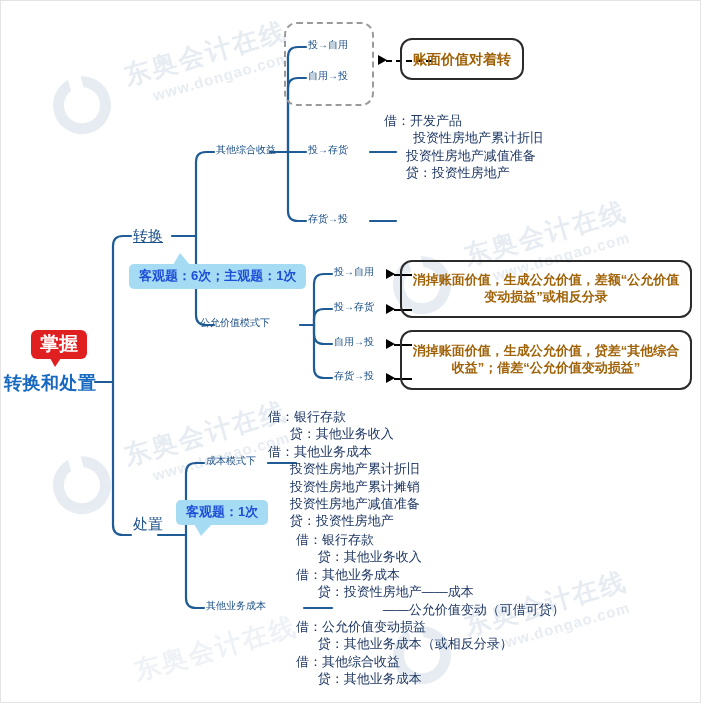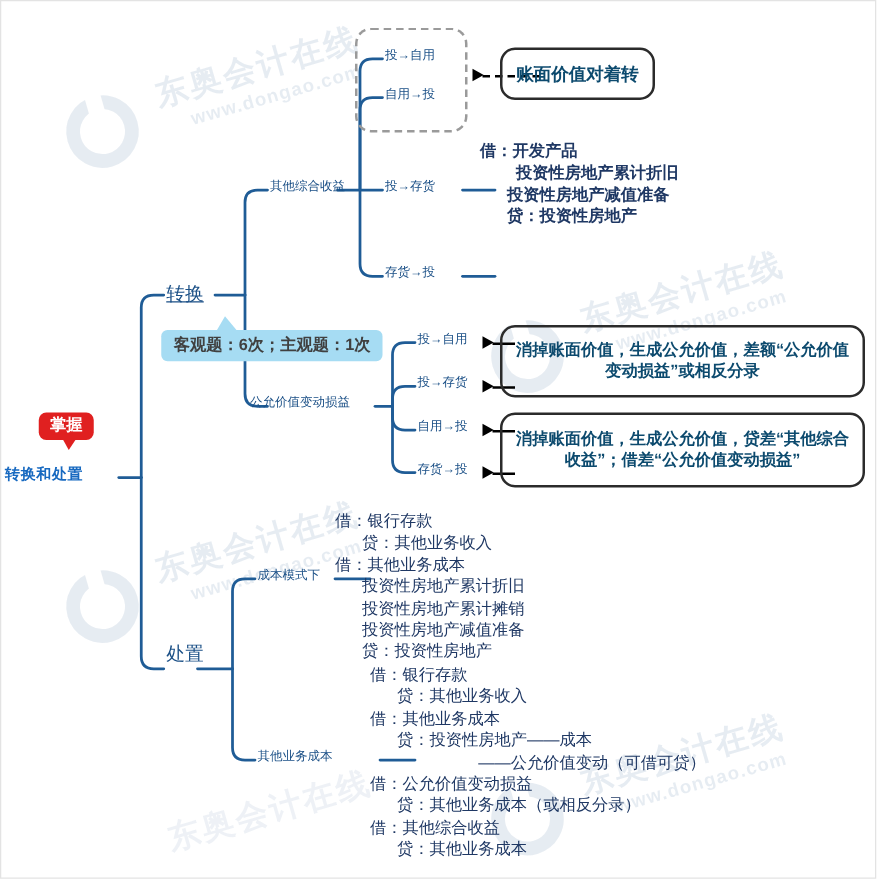--- a/index.html
+++ b/index.html
@@ -23,39 +23,39 @@
   .wm .wring:after{content:"";position:absolute;left:50%;top:-12px;width:13px;height:30px;background:#fff;transform:translateX(-50%) rotate(0deg);}
 
   
   svg.lines{position:absolute;left:0;top:0;width:702px;height:704px;pointer-events:none;}
 
   
   .node{position:absolute;color:#1a4f86;font-size:10px;white-space:nowrap;line-height:1.1;}
   .leafblock{position:absolute;color:#1f3864;font-size:13px;line-height:1.34;white-space:pre;}
 
   
-  .root-title{position:absolute;left:4px;top:371px;font-size:12px;font-weight:bold;color:#1769c0;letter-spacing:.5px;}
-  .badge{position:absolute;left:31px;top:330px;background:#e02020;color:#fff;font-size:13px;font-weight:bold;
+  .root-title{position:absolute;left:4px;top:371px;font-size:18px;font-weight:bold;color:#1769c0;letter-spacing:.5px;}
+  .badge{position:absolute;left:31px;top:330px;background:#e02020;color:#fff;font-size:19px;font-weight:bold;
          padding:3px 9px 4px 9px;border-radius:6px;line-height:1.15;}
   .badge:after{content:"";position:absolute;left:19px;bottom:-8px;width:0;height:0;
          border-left:5px solid transparent;border-right:6px solid transparent;border-top:9px solid #e02020;}
 
   
-  .callout{position:absolute;background:#a6dcf3;color:#404040;font-size:13px;font-weight:bold;
+  .callout{position:absolute;background:#a6dcf3;color:#1d4ed8;font-size:13px;font-weight:bold;
            padding:4px 10px 5px 10px;border-radius:5px;white-space:nowrap;line-height:1.2;}
   .callout .tail{position:absolute;width:0;height:0;}
   .callout.c1 .tail{left:44px;top:-11px;border-left:7px solid transparent;border-right:10px solid transparent;border-bottom:12px solid #a6dcf3;}
   .callout.c2 .tail{left:18px;bottom:-11px;border-left:7px solid transparent;border-right:11px solid transparent;border-top:12px solid #a6dcf3;}
 
   
   .dashbox{position:absolute;border:2px dashed #9a9a9a;border-radius:13px;box-sizing:border-box;}
 
   
   .notebox{position:absolute;border:2px solid #2b2b2b;border-radius:12px;box-sizing:border-box;
-           background:transparent;color:#0c4a6e;font-size:13px;font-weight:bold;
+           background:transparent;color:#a16207;font-size:13px;font-weight:bold;
            display:flex;align-items:center;justify-content:center;text-align:center;
            padding:5px 10px;line-height:1.3;}
   .notebox.single{font-size:14px;}
 
   
   .arrow{position:absolute;height:0;}
   .arrow .shaft{position:absolute;left:0;top:0;height:0;border-top:2px solid #000;}
   .arrow .shaft.dashed{border-top:2px dashed #000;}
   .arrow .head{position:absolute;top:-5px;width:0;height:0;
       border-top:5px solid transparent;border-bottom:5px solid transparent;border-right:9px solid #000;}
@@ -148,28 +148,28 @@
   <div class="node" style="left:308px;top:70px;">自用→投</div>
 
   <div class="arrow" style="left:378px;top:60px;width:46px;">
     <div class="shaft dashed" style="width:46px;left:8px;"></div>
     <div class="head" style="left:0;transform:rotate(180deg);"></div>
   </div>
 
   <div class="notebox single" style="left:400px;top:38px;width:124px;height:42px;">账面价值对着转</div>
 
   <div class="node" style="left:308px;top:144px;">投→存货</div>
-  <div class="leafblock" style="left:384px;top:112px;font-weight:bold;">借：开发产品
+  <div class="leafblock" style="left:384px;top:112px;">借：开发产品
         投资性房地产累计折旧
       投资性房地产减值准备
       贷：投资性房地产</div>
 
   <div class="node" style="left:308px;top:213px;">存货→投</div>
 
-  <div class="node" style="left:200px;top:317px;">公允价值变动损益</div>
+  <div class="node" style="left:200px;top:317px;">公允价值模式下</div>
 
   <div class="node" style="left:334px;top:266px;">投→自用</div>
   <div class="node" style="left:334px;top:301px;">投→存货</div>
   <div class="node" style="left:334px;top:336px;">自用→投</div>
   <div class="node" style="left:334px;top:370px;">存货→投</div>
 
   <div class="arrow" style="left:386px;top:274px;width:26px;">
     <div class="shaft" style="width:18px;left:8px;"></div>
     <div class="head" style="left:0;transform:rotate(180deg);"></div>
   </div>
@@ -184,20 +184,24 @@
     <div class="head" style="left:0;transform:rotate(180deg);"></div>
   </div>
   <div class="arrow" style="left:386px;top:378px;width:26px;">
     <div class="shaft" style="width:18px;left:8px;"></div>
     <div class="head" style="left:0;transform:rotate(180deg);"></div>
   </div>
   <div class="notebox" style="left:400px;top:330px;width:292px;height:60px;">消掉账面价值，生成公允价值，贷差“其他综合收益”；借差“公允价值变动损益”</div>
 
   <div class="node" style="left:133px;top:516px;font-size:15px;">处置</div>
 
+  <div class="callout c2" style="left:176px;top:500px;">
+    <span class="tail"></span>
+    <span>客观题：1次</span>
+  </div>
 
   <div class="node" style="left:206px;top:455px;">成本模式下</div>
   <div class="leafblock" style="left:268px;top:408px;">借：银行存款
       贷：其他业务收入
 借：其他业务成本
       投资性房地产累计折旧
       投资性房地产累计摊销
       投资性房地产减值准备
       贷：投资性房地产</div>
 

